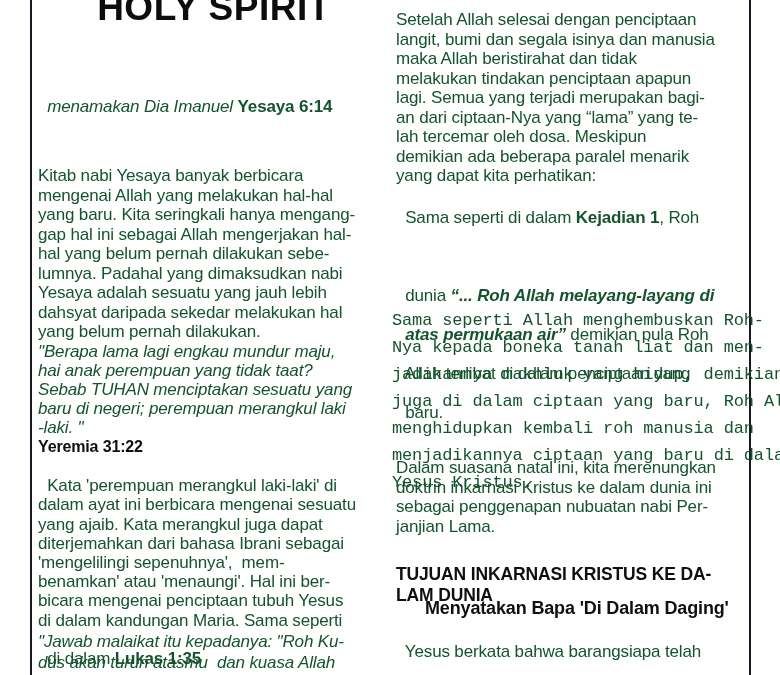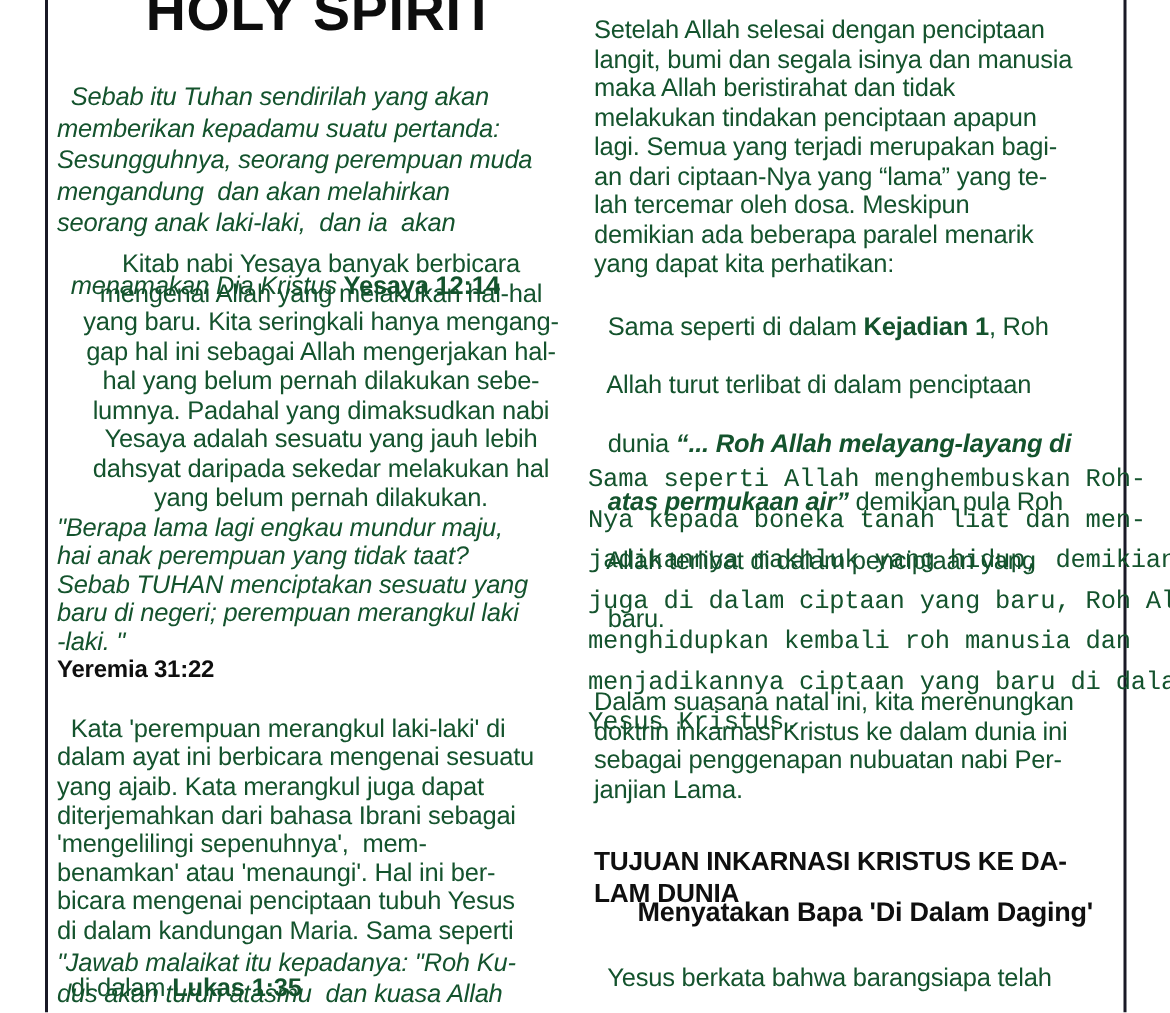--- a/index.html
+++ b/index.html
@@ -30,29 +30,25 @@
 </style>
 </head>
 <body>
 
 <div class="rule" style="left:30px;"></div>
 <div class="rule" style="left:749px;"></div>
 
 <div class="blk title" style="left:38px;top:-11px;width:352px;">HOLY SPIRIT</div>
 
 <div class="blk it qt" style="left:38px;top:33px;width:352px;">
-  <span>Sebab itu Tuhan sendirilah yang akan
-memberikan kepadamu suatu pertanda:
-Sesungguhnya, seorang perempuan muda
-mengandung  dan akan melahirkan
-seorang anak laki-laki,  dan ia  akan</span><br>
-  <span>menamakan Dia Kristus </span><span class="b upright">Yesaya 12:14</span>
+  <br>
+  <span>menamakan Dia Imanuel </span><span class="b upright">Yesaya 6:14</span>
 </div>
 
-<div class="blk" style="left:38px;top:166px;width:352px;text-align:center;">Kitab nabi Yesaya banyak berbicara
+<div class="blk" style="left:38px;top:166px;width:352px;">Kitab nabi Yesaya banyak berbicara
 mengenai Allah yang melakukan hal-hal
 yang baru. Kita seringkali hanya mengang-
 gap hal ini sebagai Allah mengerjakan hal-
 hal yang belum pernah dilakukan sebe-
 lumnya. Padahal yang dimaksudkan nabi
 Yesaya adalah sesuatu yang jauh lebih
 dahsyat daripada sekedar melakukan hal
 yang belum pernah dilakukan.</div>
 
 <div class="blk it" style="left:38px;top:342px;width:352px;line-height:19px;">"Berapa lama lagi engkau mundur maju,
@@ -84,21 +80,21 @@
 maka Allah beristirahat dan tidak
 melakukan tindakan penciptaan apapun
 lagi. Semua yang terjadi merupakan bagi-
 an dari ciptaan-Nya yang “lama” yang te-
 lah tercemar oleh dosa. Meskipun
 demikian ada beberapa paralel menarik
 yang dapat kita perhatikan:</div>
 
 <div class="blk" style="left:396px;top:188px;width:352px;">
   <span>Sama seperti di dalam </span><span class="b">Kejadian 1</span><span>, Roh</span><br>
-  <span>Allah turut terlibat di dalam penciptaan</span><br>
+  <br>
   <span>dunia </span><span class="bi">“... Roh Allah melayang-layang di</span><br>
   <span class="bi">atas permukaan air”</span><span> demikian pula Roh</span><br>
   <span>Allah terlibat di dalam penciptaan yang</span><br>
   <span>baru.</span>
 </div>
 
 <div class="blk" style="left:392px;top:307px;width:352px;line-height:27px;font-family:Liberation Mono, monospace;">Sama seperti Allah menghembuskan Roh-
 Nya kepada boneka tanah liat dan men-
 jadikannya makhluk yang hidup, demikian
 juga di dalam ciptaan yang baru, Roh Allah

